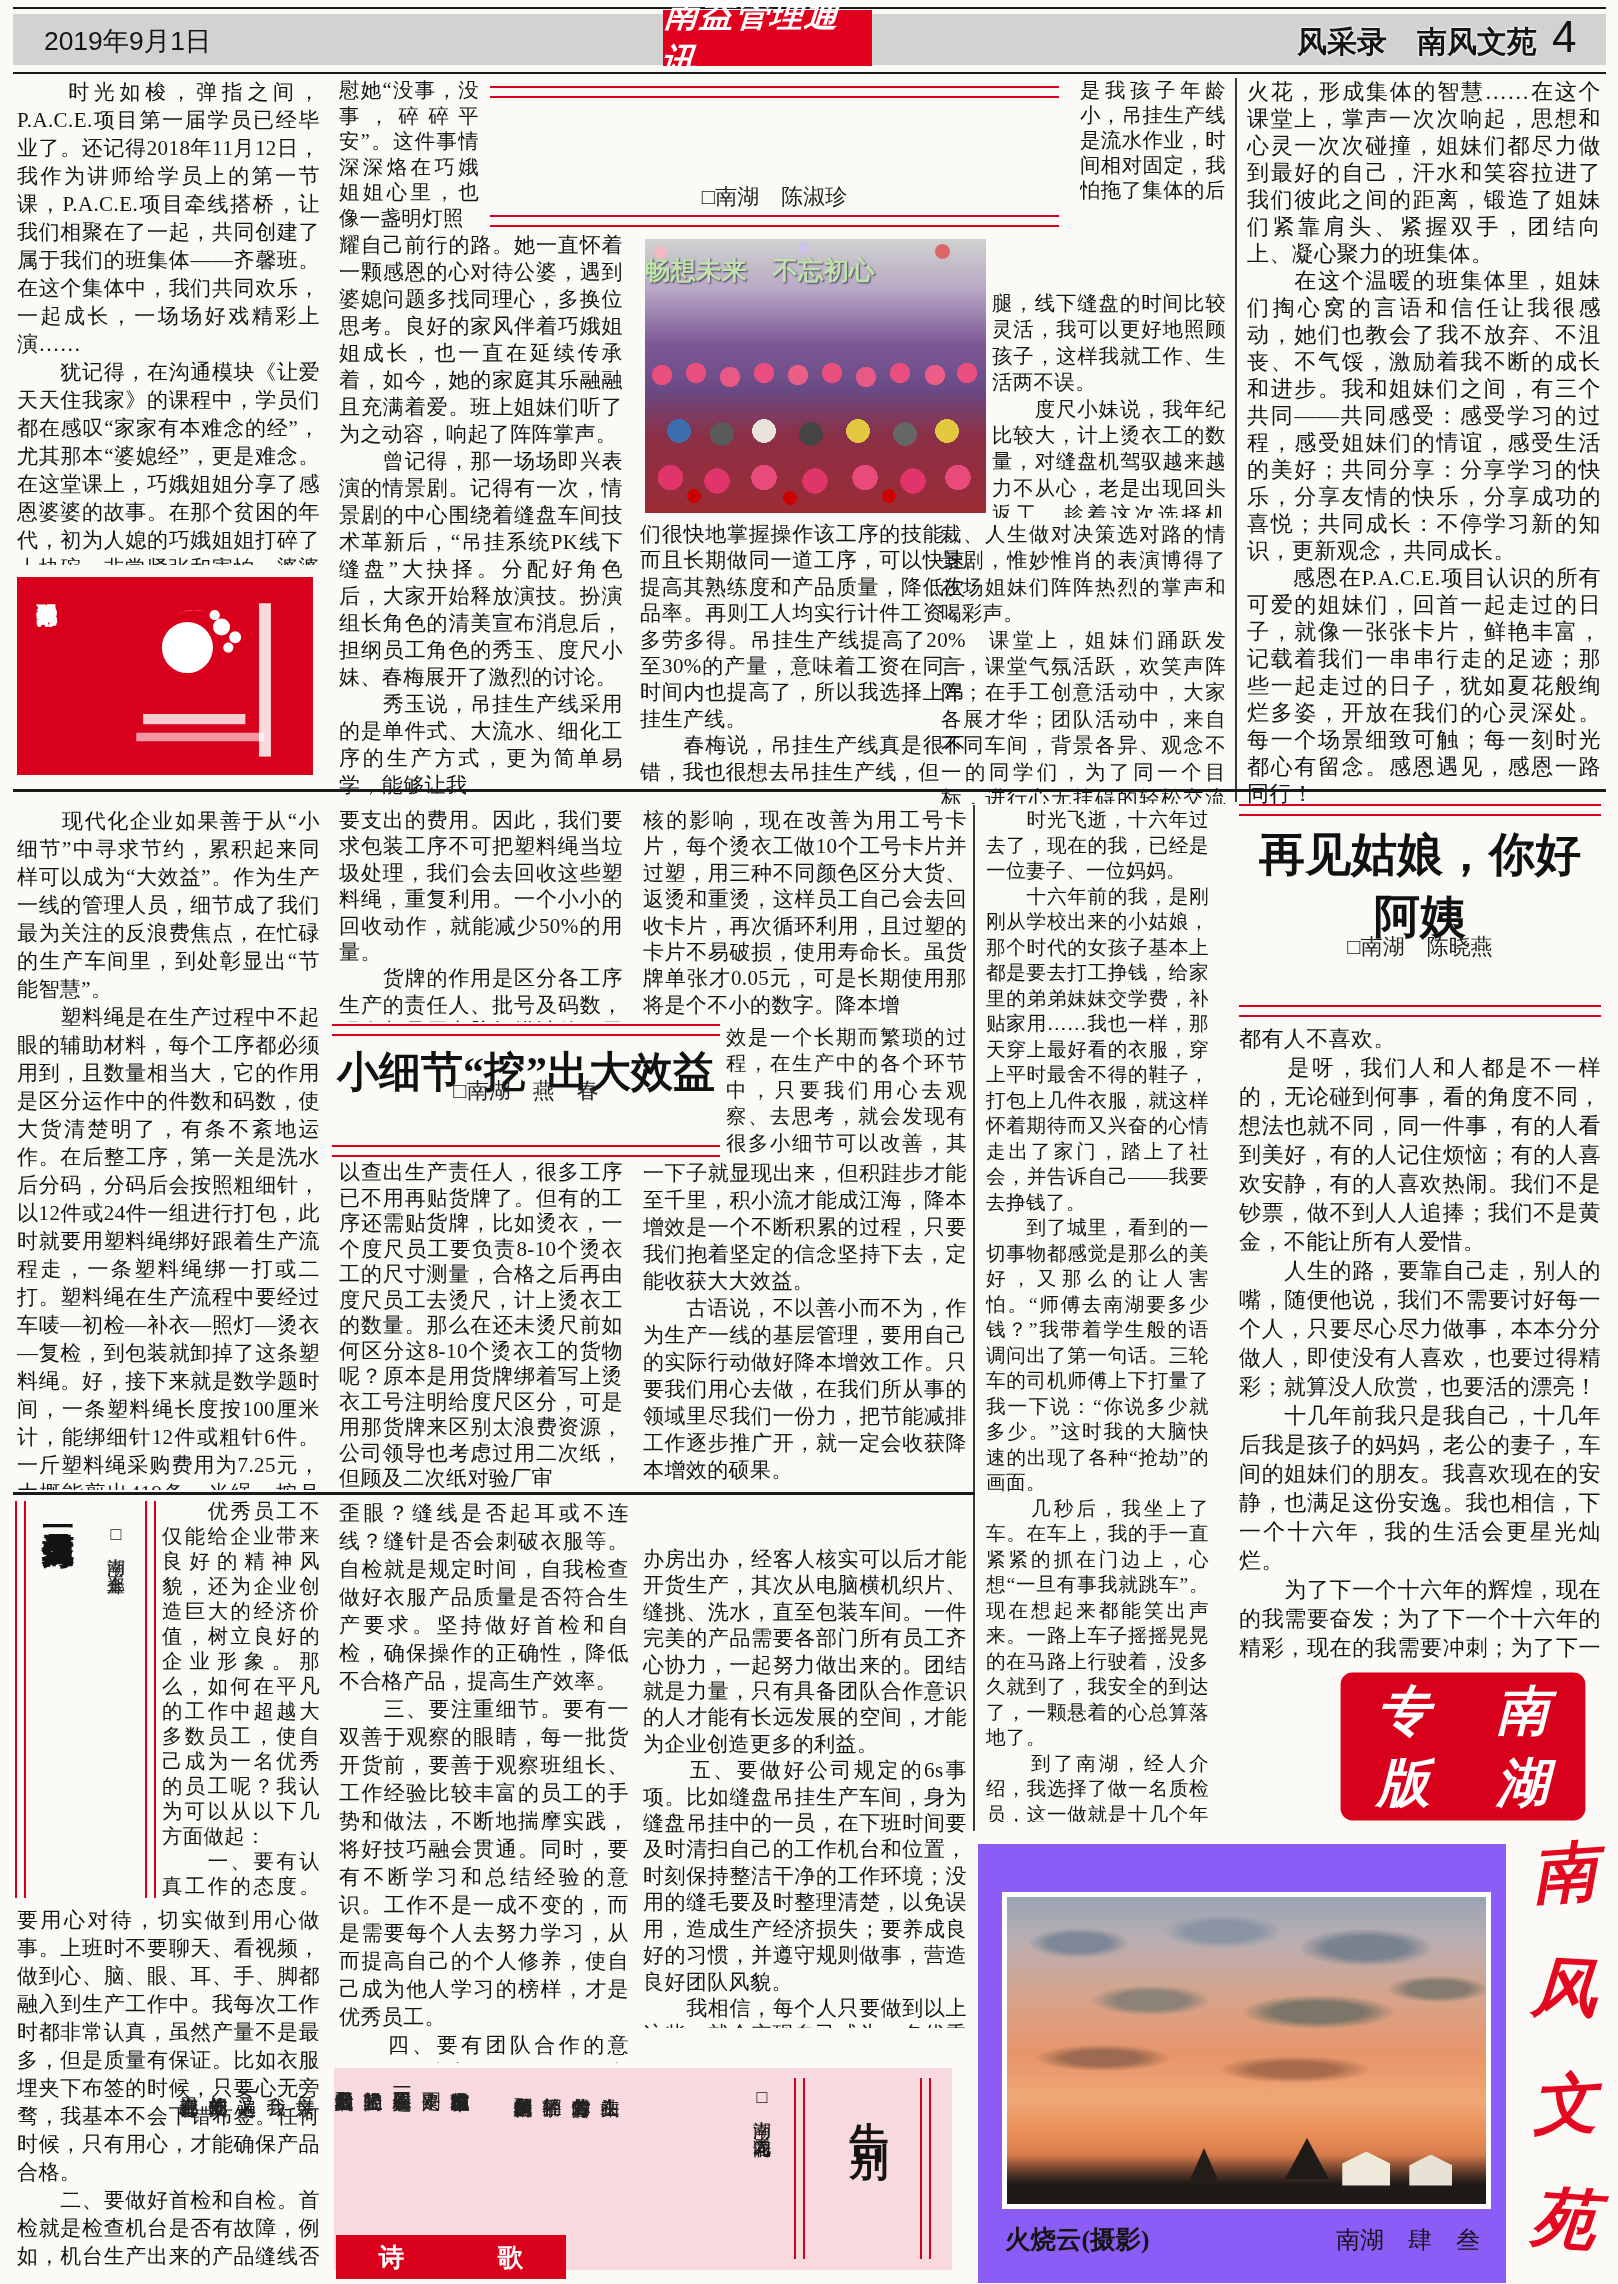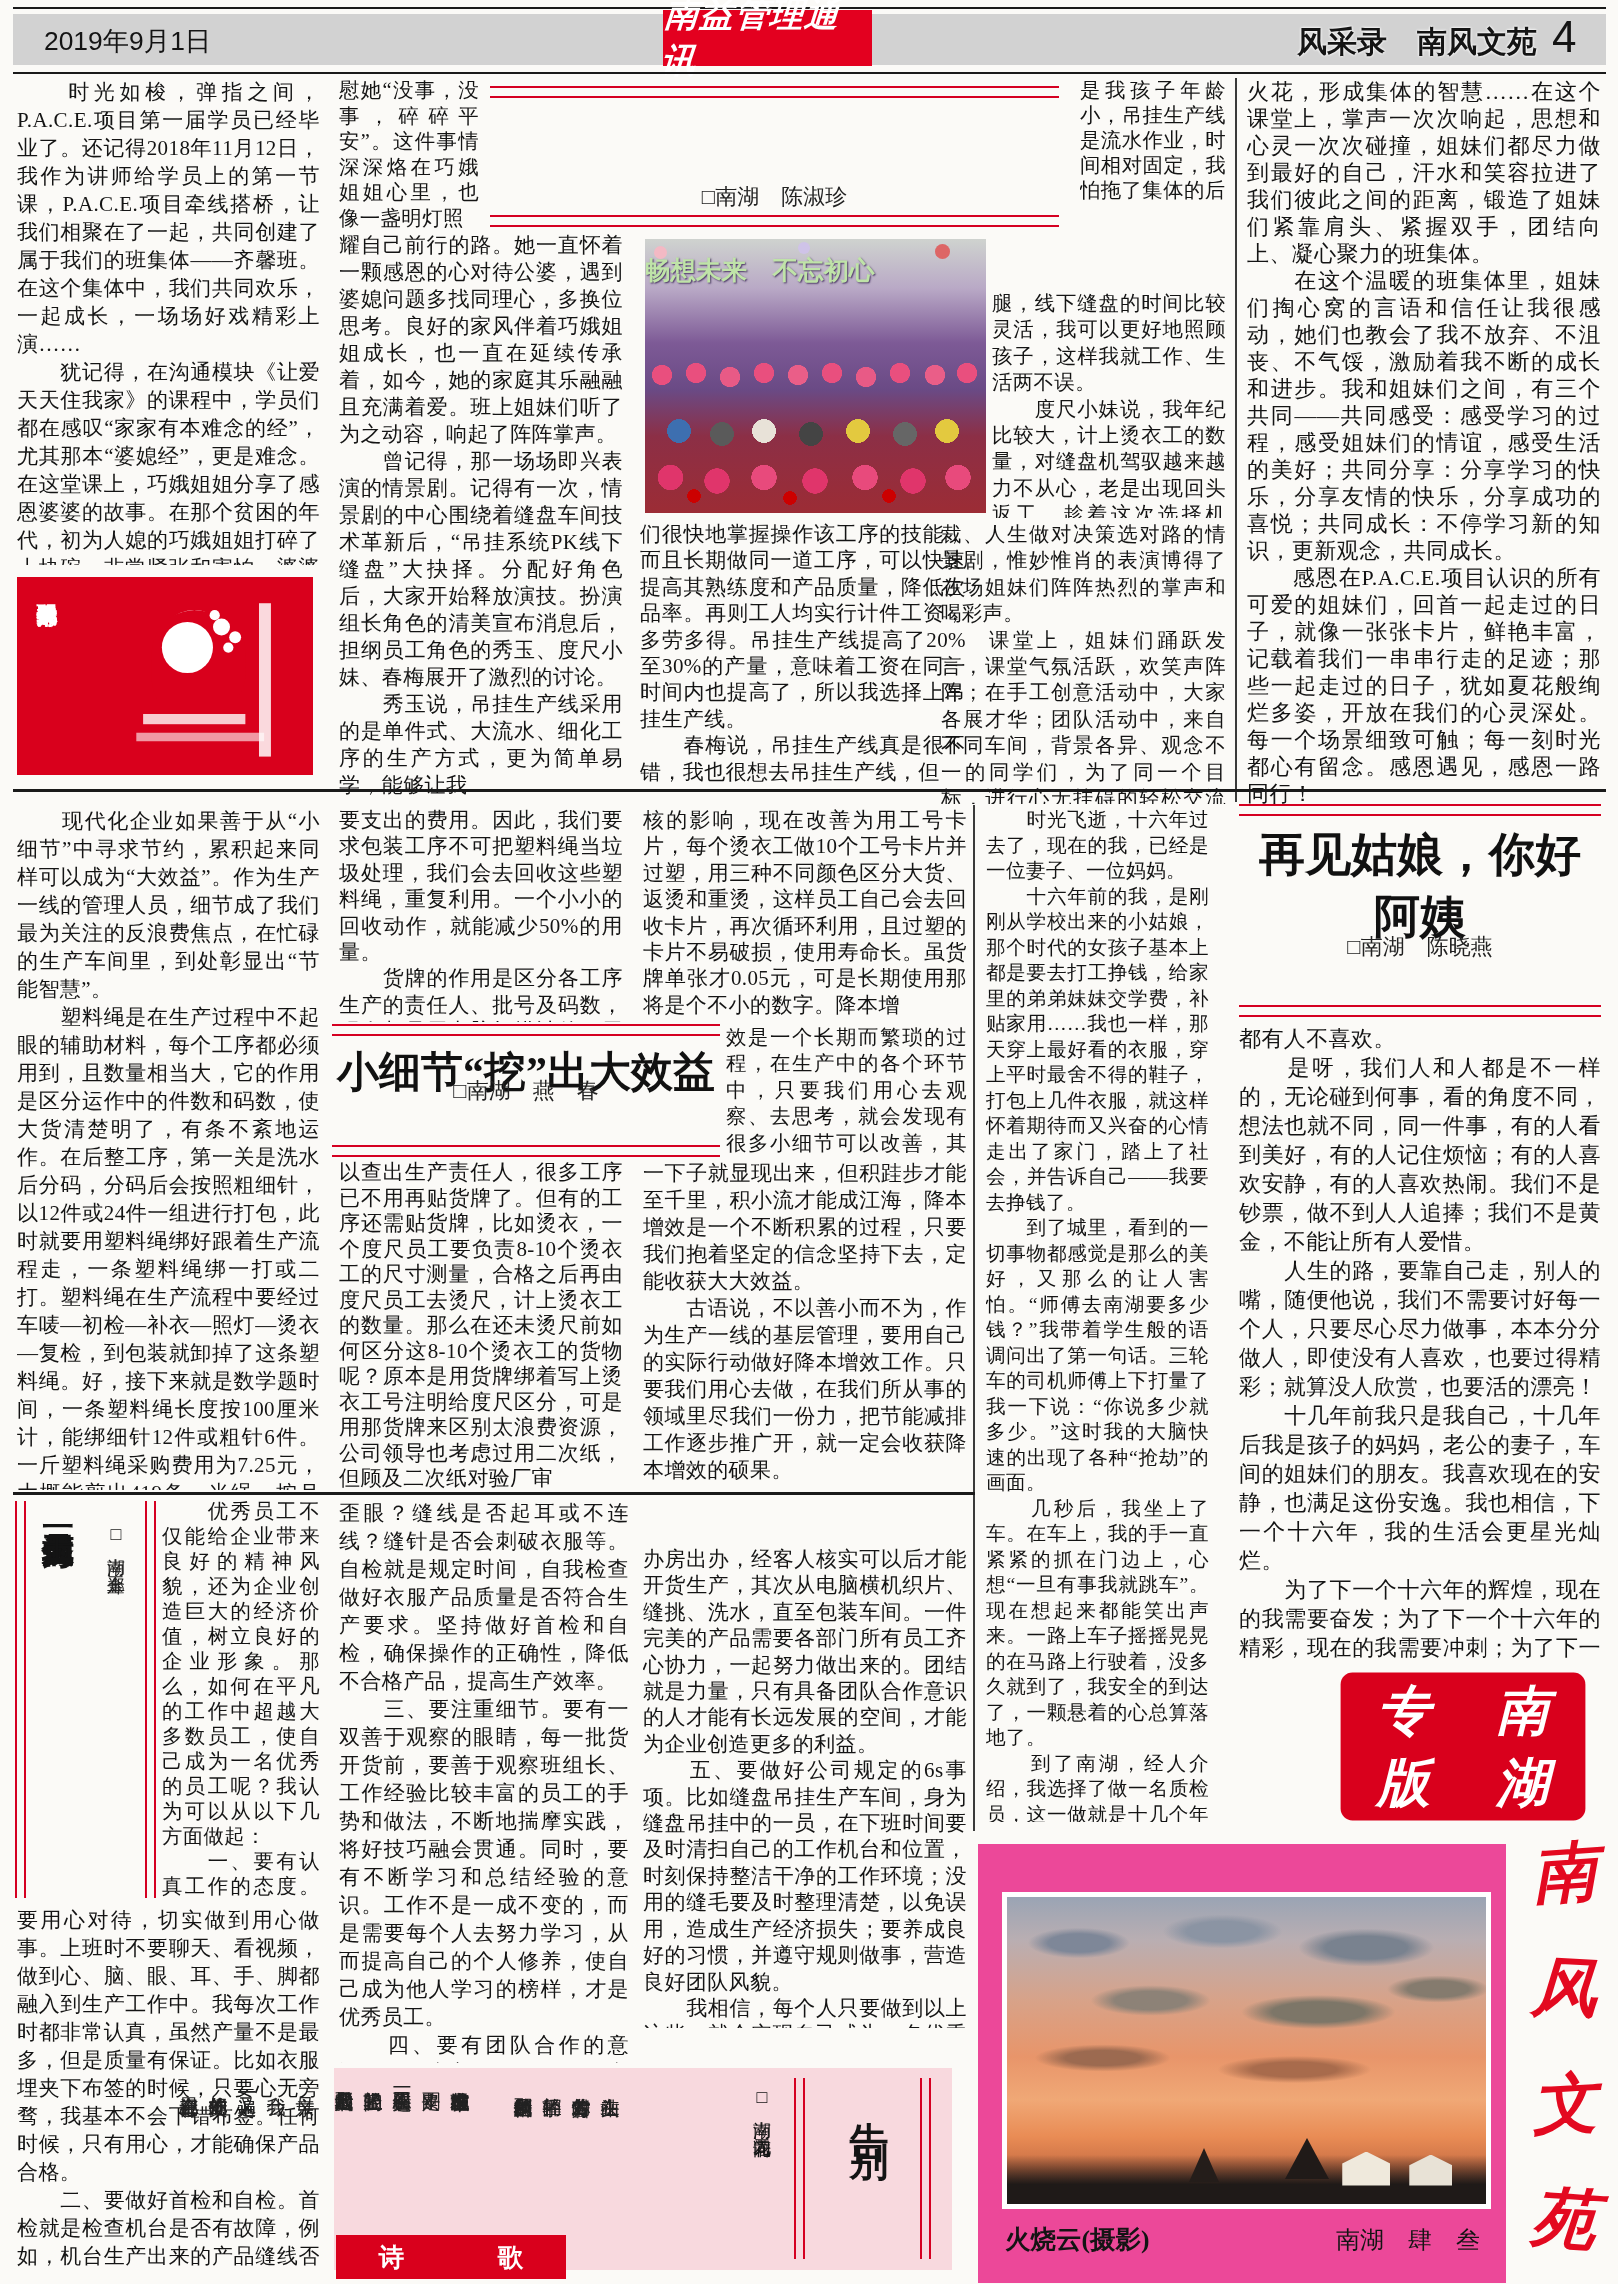--- a/index.html
+++ b/index.html
@@ -184,21 +184,21 @@
     <div class="poemcol abs" style="right:632px;top:13.6px;height:170px;">
       <div>母亲</div>
       <div>我会</div>
       <div>一遍又一遍</div>
       <div>把你的好你的美</div>
       <div>全部记在心里</div>
     </div>
   </div>
   <div class="abs" style="left:336px;top:2235px;width:230px;height:44px;background:#d9001c;color:#fff;display:flex;align-items:center;justify-content:center;font-size:25.5px;font-weight:bold;letter-spacing:34px;padding-left:34px;box-sizing:border-box;">诗　歌</div>
 
-  <div class="abs" style="left:978px;top:1844px;width:528px;height:439px;background:#ec4899;">
+  <div class="abs" style="left:978px;top:1844px;width:528px;height:439px;background:#8b5cf6;">
     <div class="abs" style="left:24px;top:48px;width:489px;height:317px;background:#fff;padding:0;">
       <div class="abs" style="left:5.1px;top:5.1px;right:5.1px;bottom:5.1px;overflow:hidden;background:
           linear-gradient(180deg,#9aa4b4 0%,#b9aeb2 14%,#d8a288 34%,#e8956a 52%,#f0a876 66%,#e98c55 78%,#c96f45 88%,#7a4a3a 100%);">
         <div class="abs" style="left:0;top:0;width:100%;height:75%;background:
             radial-gradient(ellipse 51px 15.3px at 15% 20%,#7e8798 60%,transparent),
             radial-gradient(ellipse 60px 17px at 45% 15%,#8b94a3 60%,transparent),
             radial-gradient(ellipse 68px 19px at 75% 22%,#79828f 60%,transparent),
             radial-gradient(ellipse 60px 15.3px at 30% 45%,#8d8277 60%,transparent),
             radial-gradient(ellipse 77px 17px at 65% 50%,#7d7668 60%,transparent),
             radial-gradient(ellipse 51px 13.6px at 90% 40%,#857b6e 60%,transparent),

